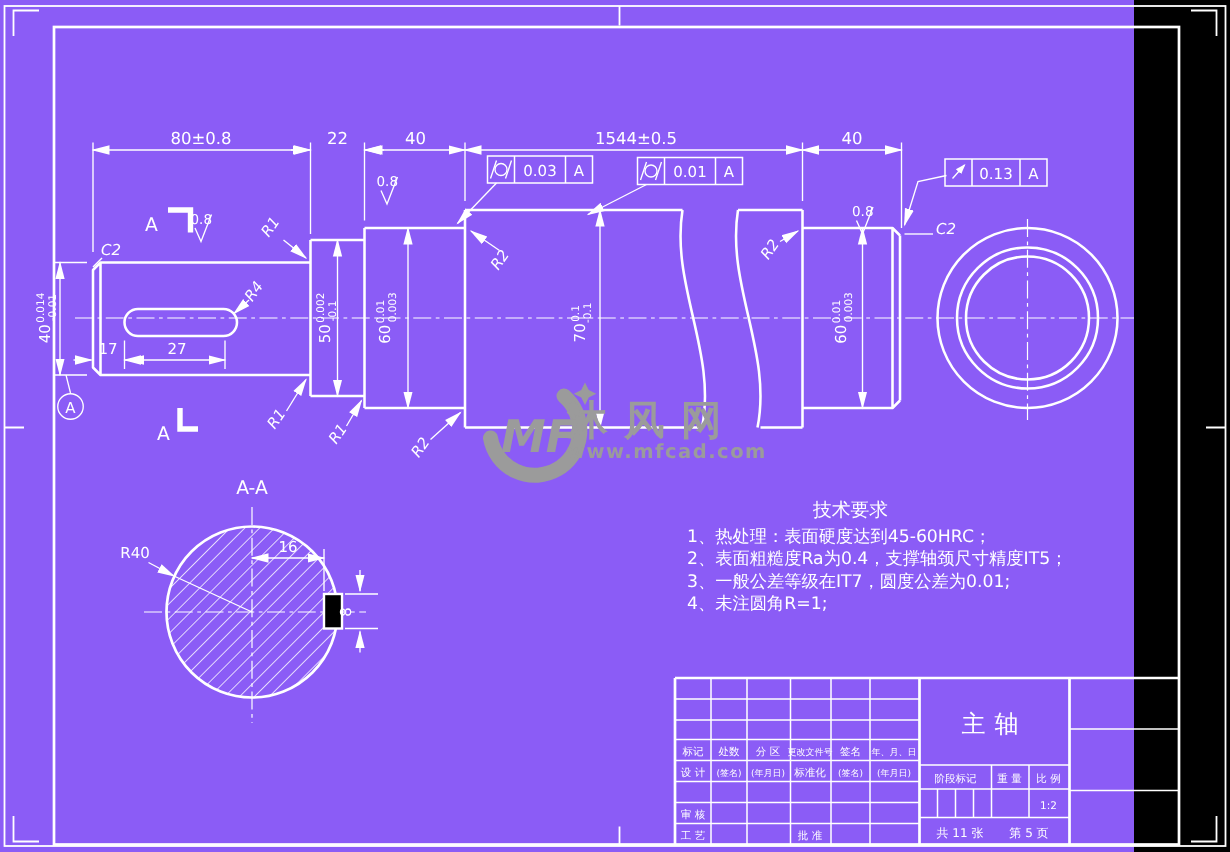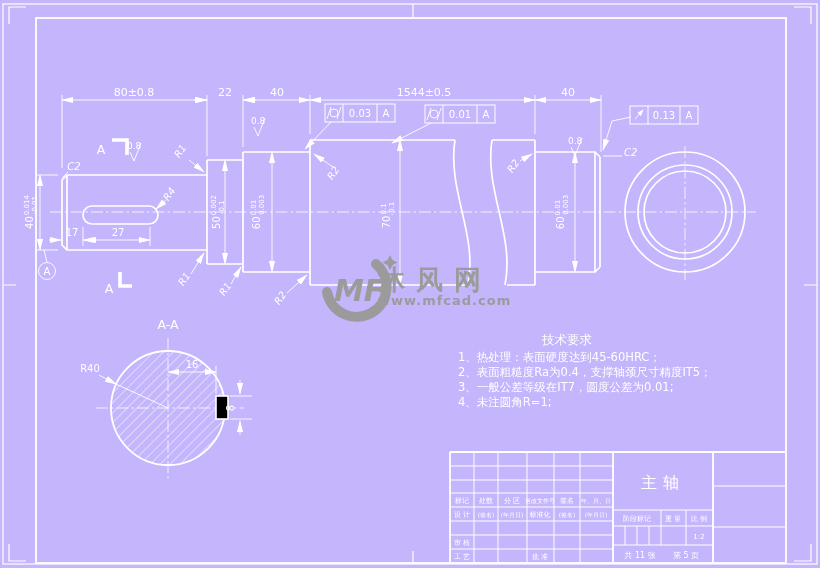--- a/index.html
+++ b/index.html
@@ -1,16 +1,16 @@
 <!DOCTYPE html>
 <html><head>
 <meta charset="utf-8">
 <style>
   html,body{margin:0;padding:0;background:#000;}
-  .stage{width:820px;height:568px;background:#c4b5fd;position:relative;font-family:"DejaVu Sans",sans-serif;}
+  .stage{width:756px;height:568px;background:#8b5cf6;position:relative;font-family:"DejaVu Sans",sans-serif;}
   svg text{fill:#fff;font-family:"DejaVu Sans",sans-serif;}
   .ln{stroke:#fff;stroke-width:1.7;fill:none;stroke-linejoin:round;}
   .med{stroke:#fff;stroke-width:1.2;fill:none;}
   .thin{stroke:#fff;stroke-width:0.9;fill:none;}
   .cl{stroke:#fff;stroke-width:0.8;fill:none;stroke-dasharray:12 3 2.5 3;}
   .thick{stroke:#fff;stroke-width:3.6;fill:none;}
   .tbl{stroke:#fff;stroke-width:1;fill:none;}
   .tbl2{stroke:#fff;stroke-width:1.8;fill:none;}
   .dim{font-size:11px;}
   .dims{font-size:10px;}

